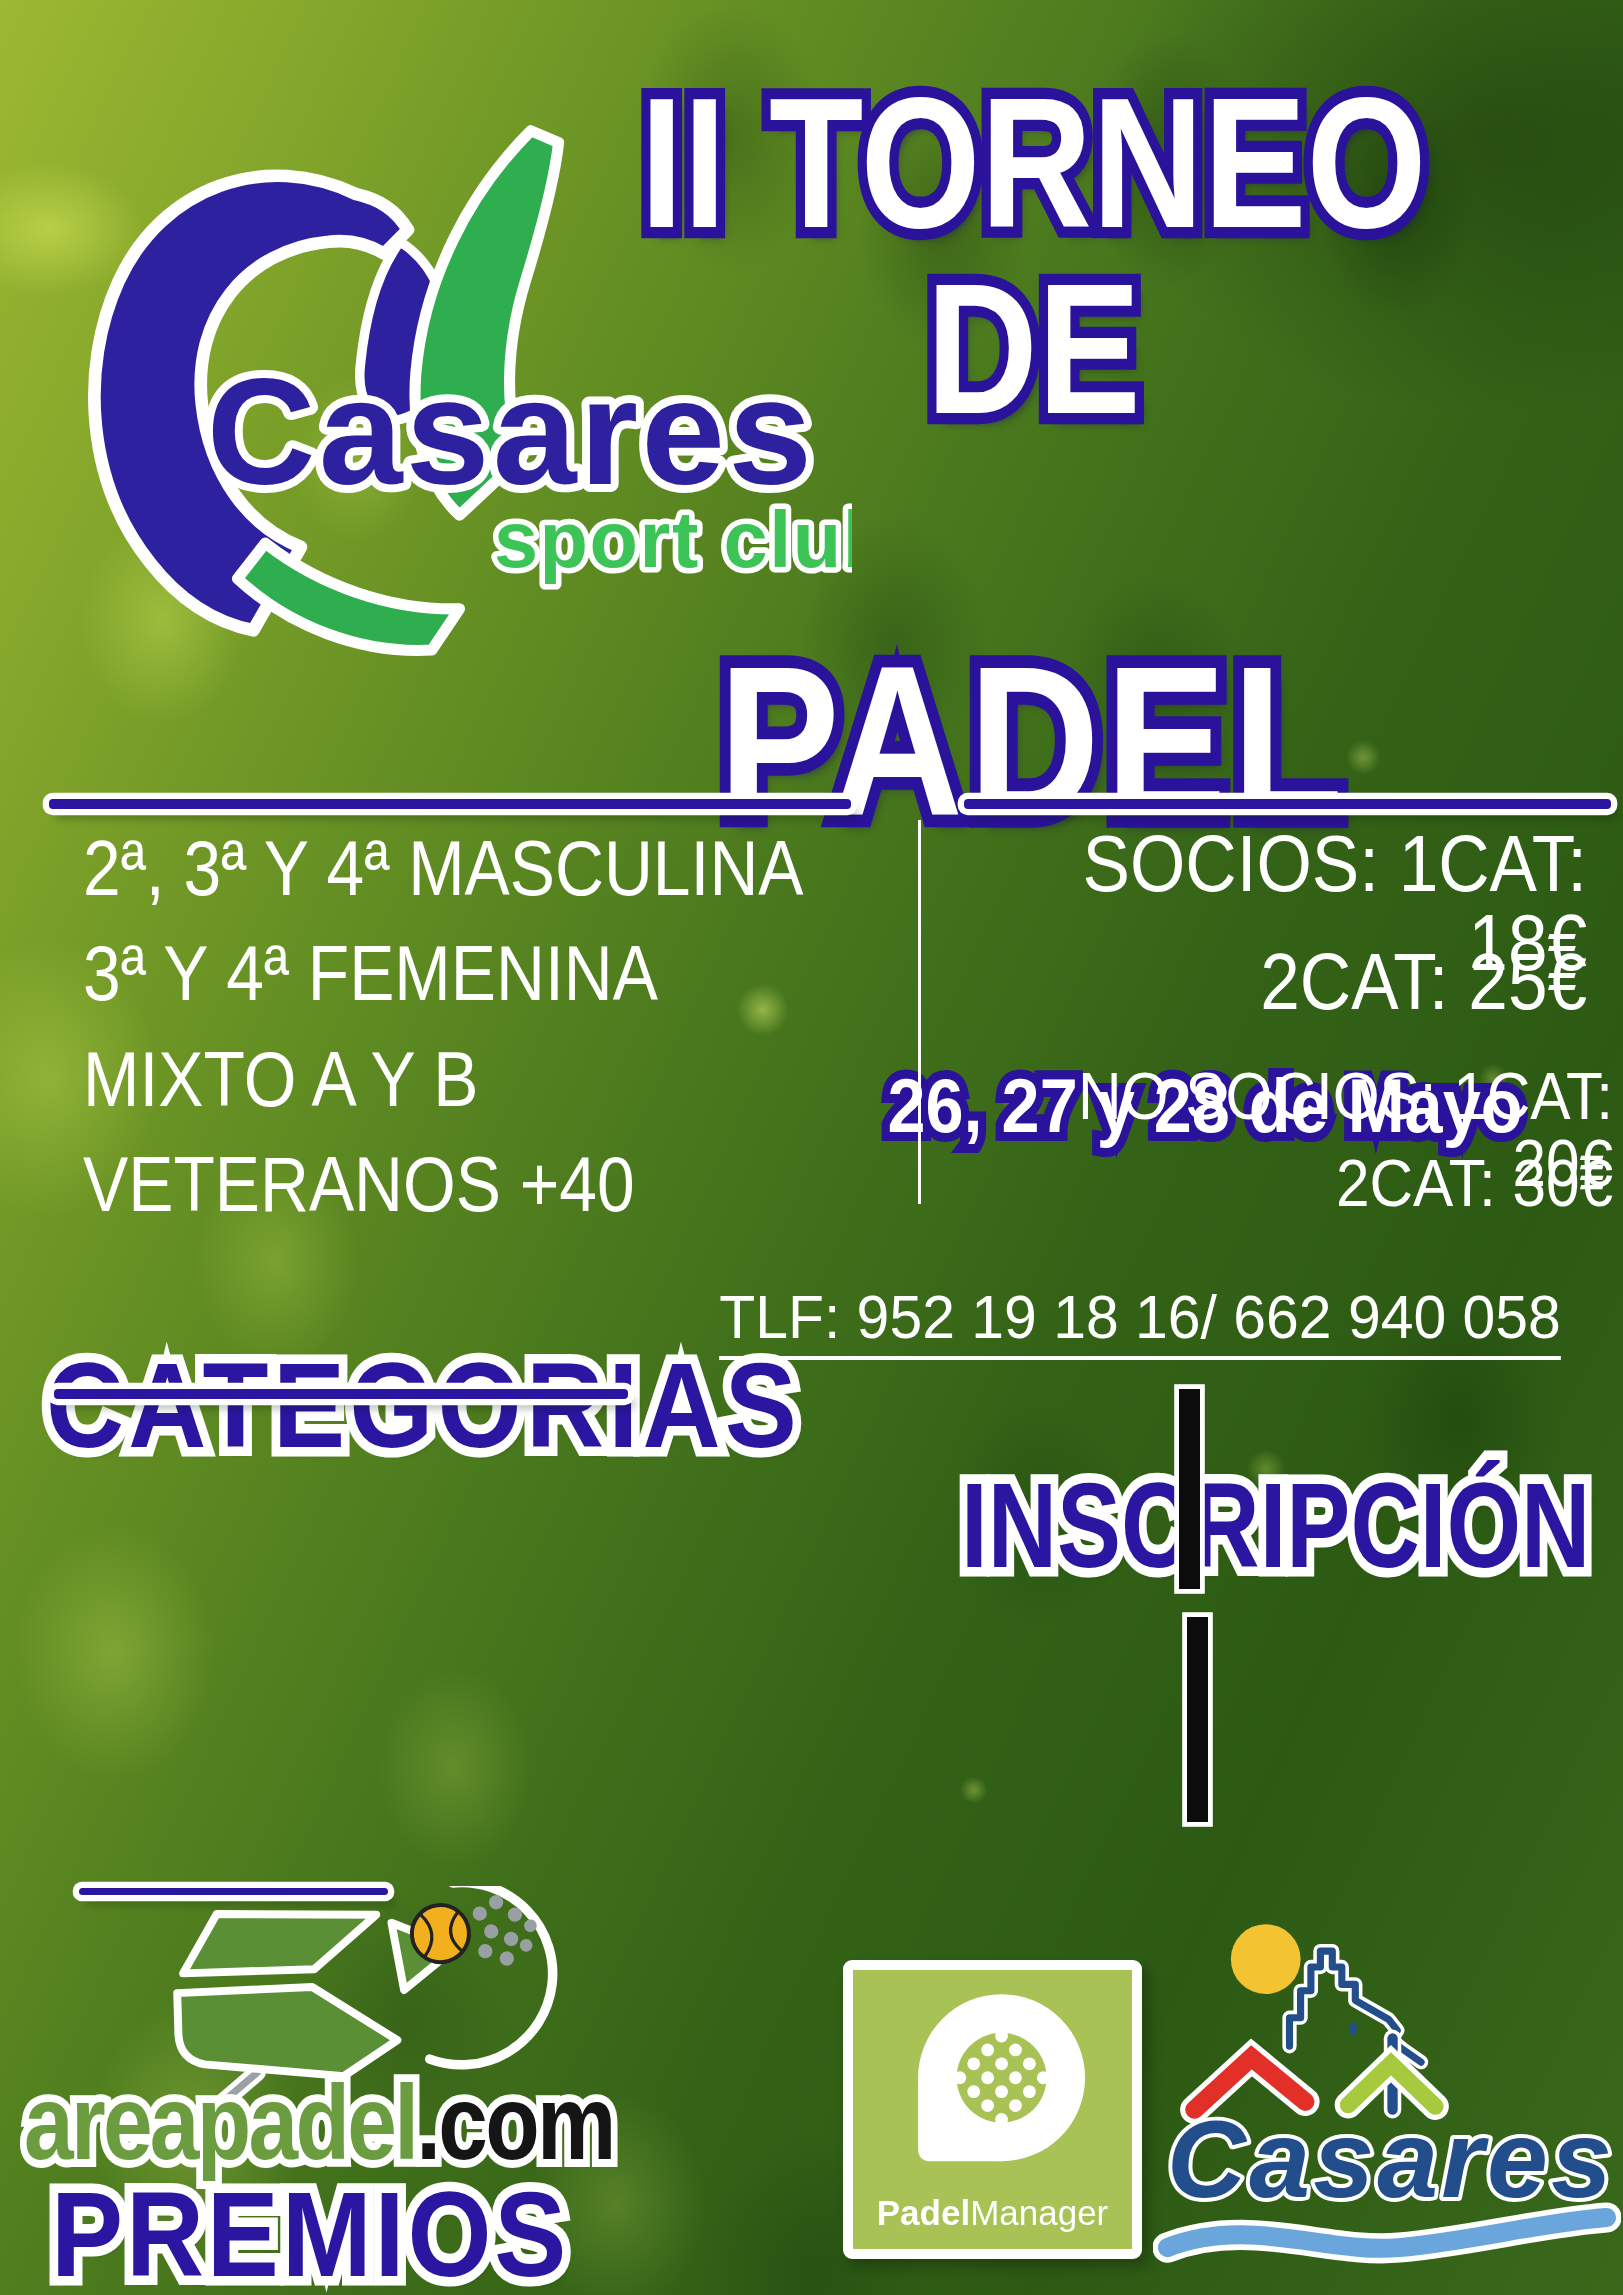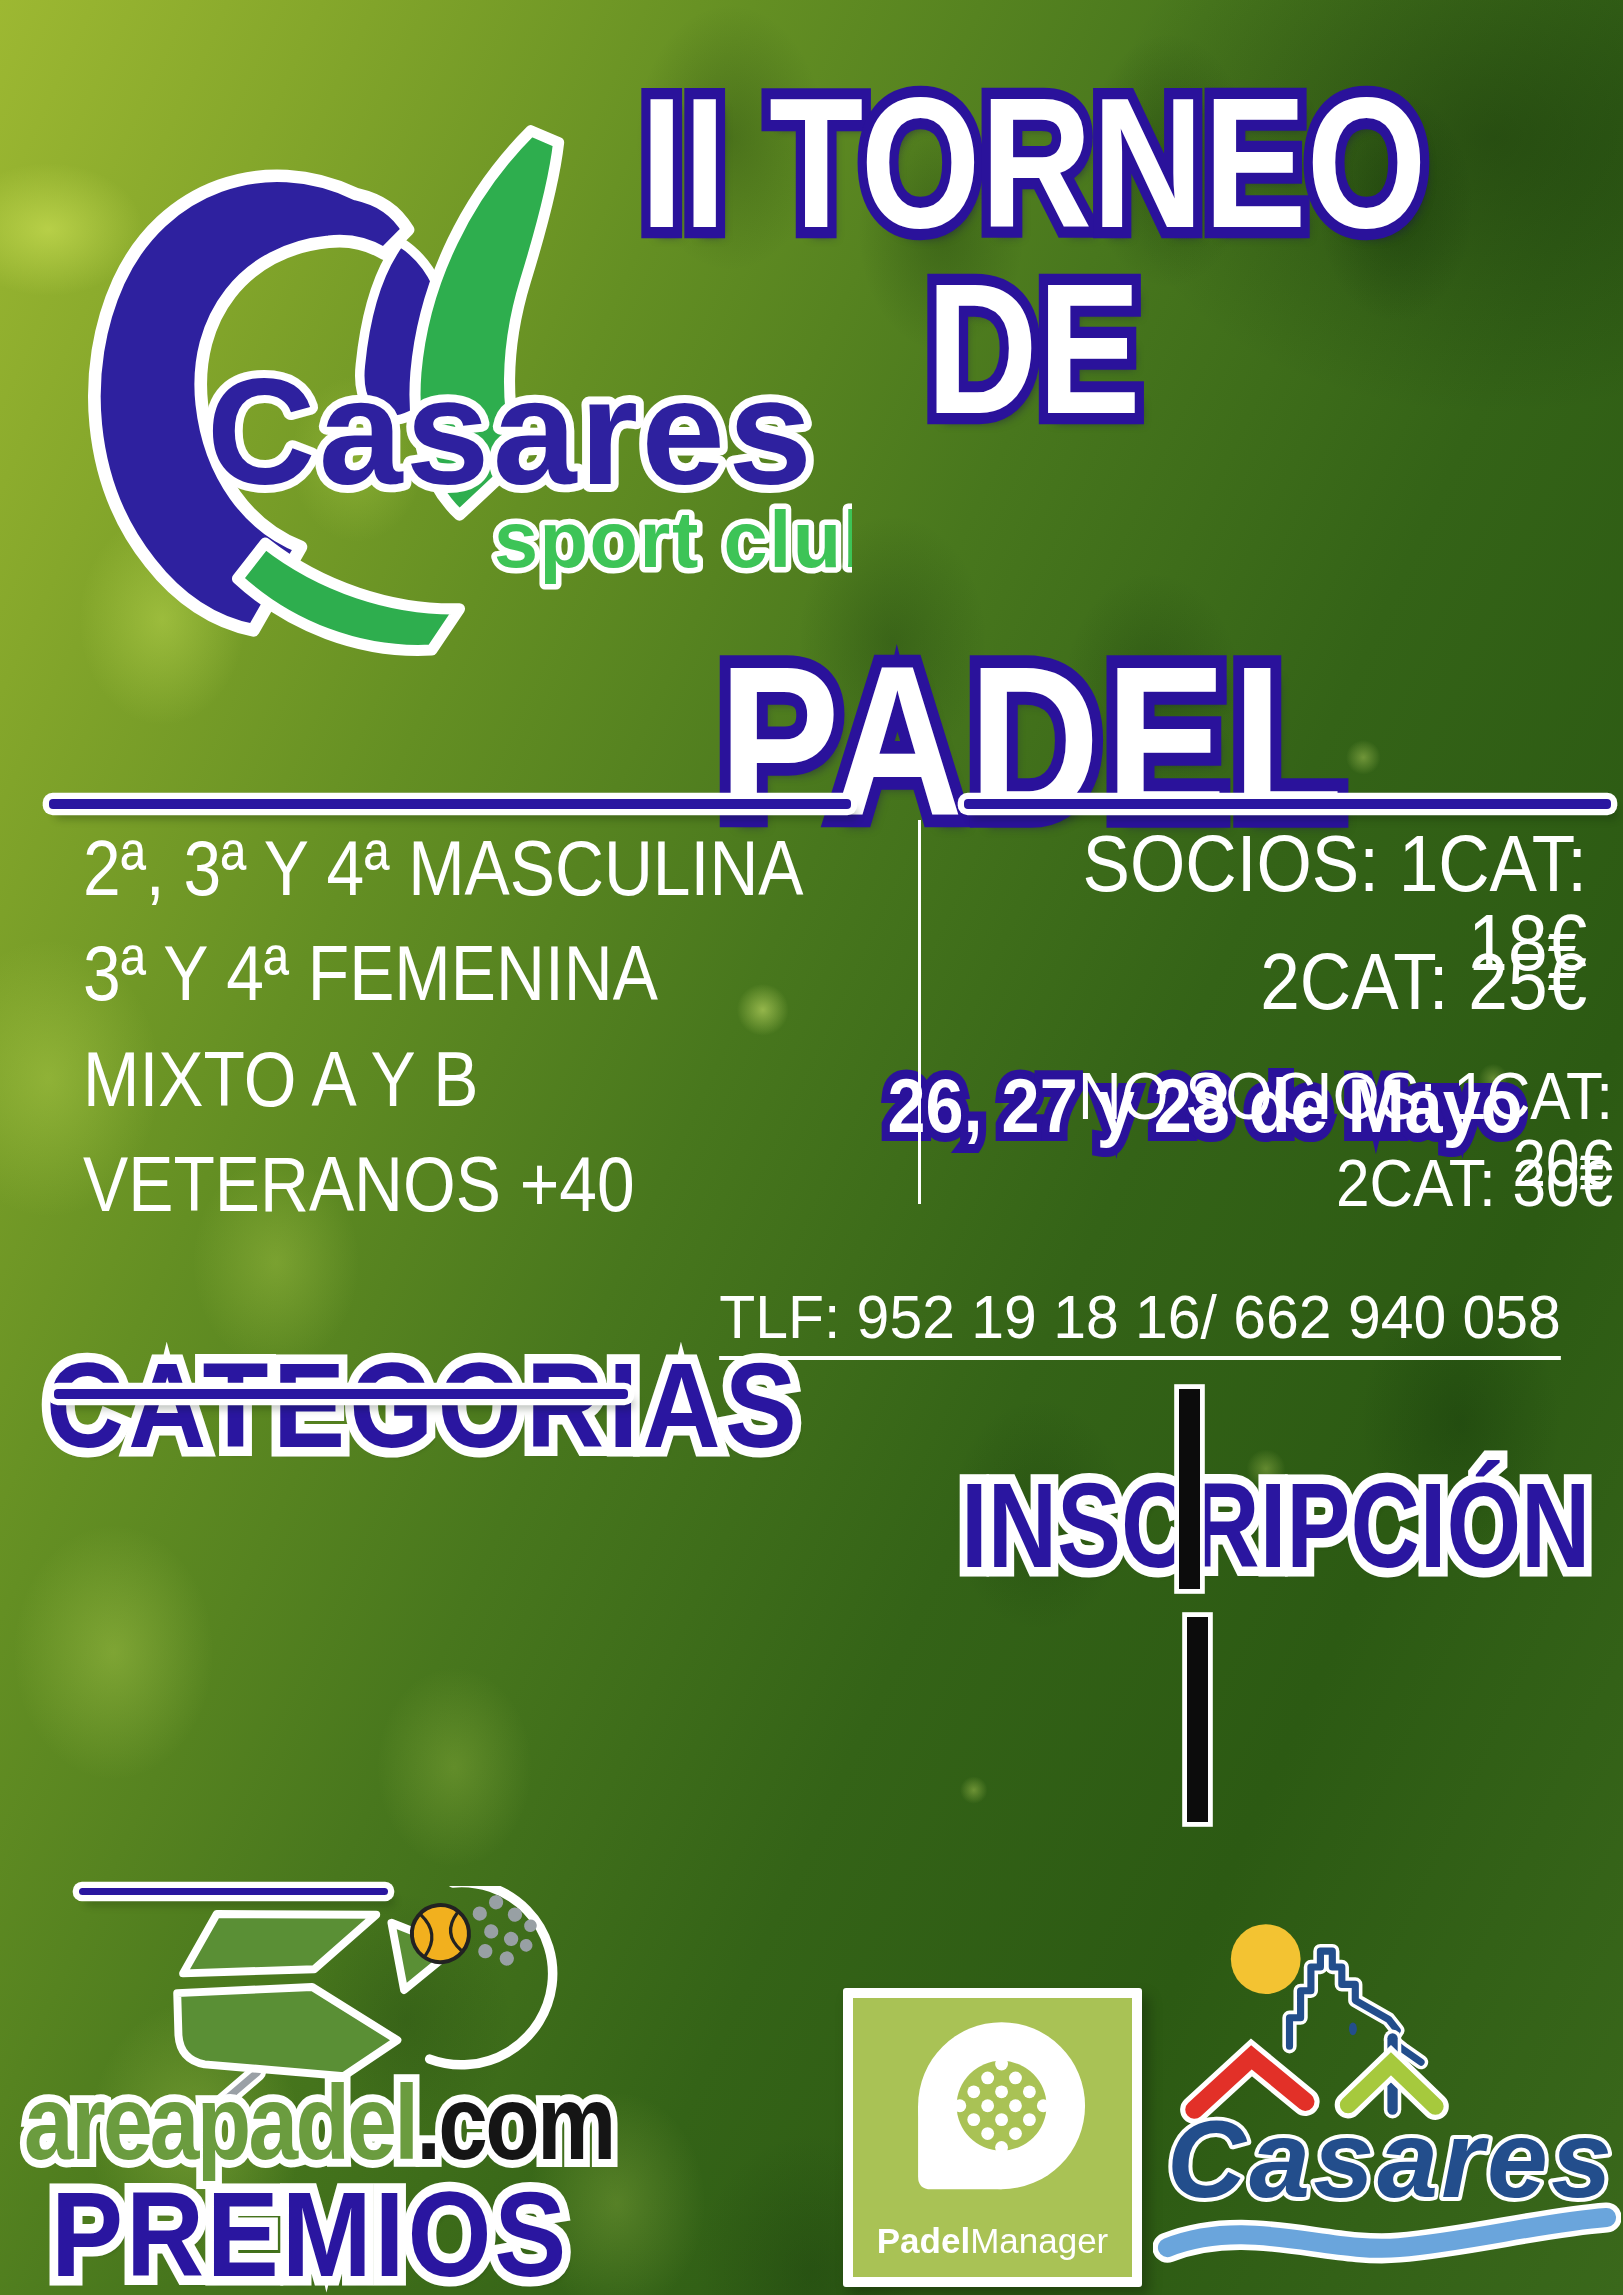--- a/index.html
+++ b/index.html
@@ -52,21 +52,21 @@
   .ol-blue::before{-webkit-text-stroke:.12em #2a129b;color:#2a129b;text-shadow:.045em .055em .05em rgba(25,25,70,.55);}
   .ol-blue-thick::before{-webkit-text-stroke:.24em #2a129b;color:#2a129b;text-shadow:.05em .06em .05em rgba(25,25,70,.5);}
   .ol-white::before{-webkit-text-stroke:.16em #fff;color:#fff;text-shadow:.04em .055em .05em rgba(10,25,5,.40);}
   .ol-white-mid::before{-webkit-text-stroke:.15em #fff;color:#fff;}
   .fill-white{color:#fff;}
   .fill-blue{color:#2a16a0;}
   .underbar{background:#2a16a0;border-radius:4px;box-shadow:0 0 0 6.3px #fff,6.3px 9.5px 8px rgba(10,25,5,.30);}
   .vdivider{background:#fff;}
   .blackbar{background:#0c0c0c;box-shadow:0 0 0 4.8px #fff;}
   .tlf span{display:inline-block;border-bottom:4px solid #fff;padding-bottom:8px;}
-  .pm-tile{background:#a9c255;border:10.3px solid #fff;border-radius:3px;box-shadow:6.3px 8px 12.7px rgba(0,0,0,.25);margin-top:28px;}
+  .pm-tile{background:#a9c255;border:10.3px solid #fff;border-radius:9px;box-shadow:6.3px 8px 12.7px rgba(0,0,0,.25);}
   .pm-label{position:absolute;left:0;right:0;bottom:16px;text-align:center;color:#fff;font-size:35px;letter-spacing:0;}
   .pm-label .b{font-weight:bold;}
   svg text{font-family:"Liberation Sans",sans-serif;}
 </style>
 </head>
 <body>
 
 <div class="poster">
 
   <svg class="abs" style="left:67px;top:103px;" width="785" height="555" viewBox="0 0 990 700">

